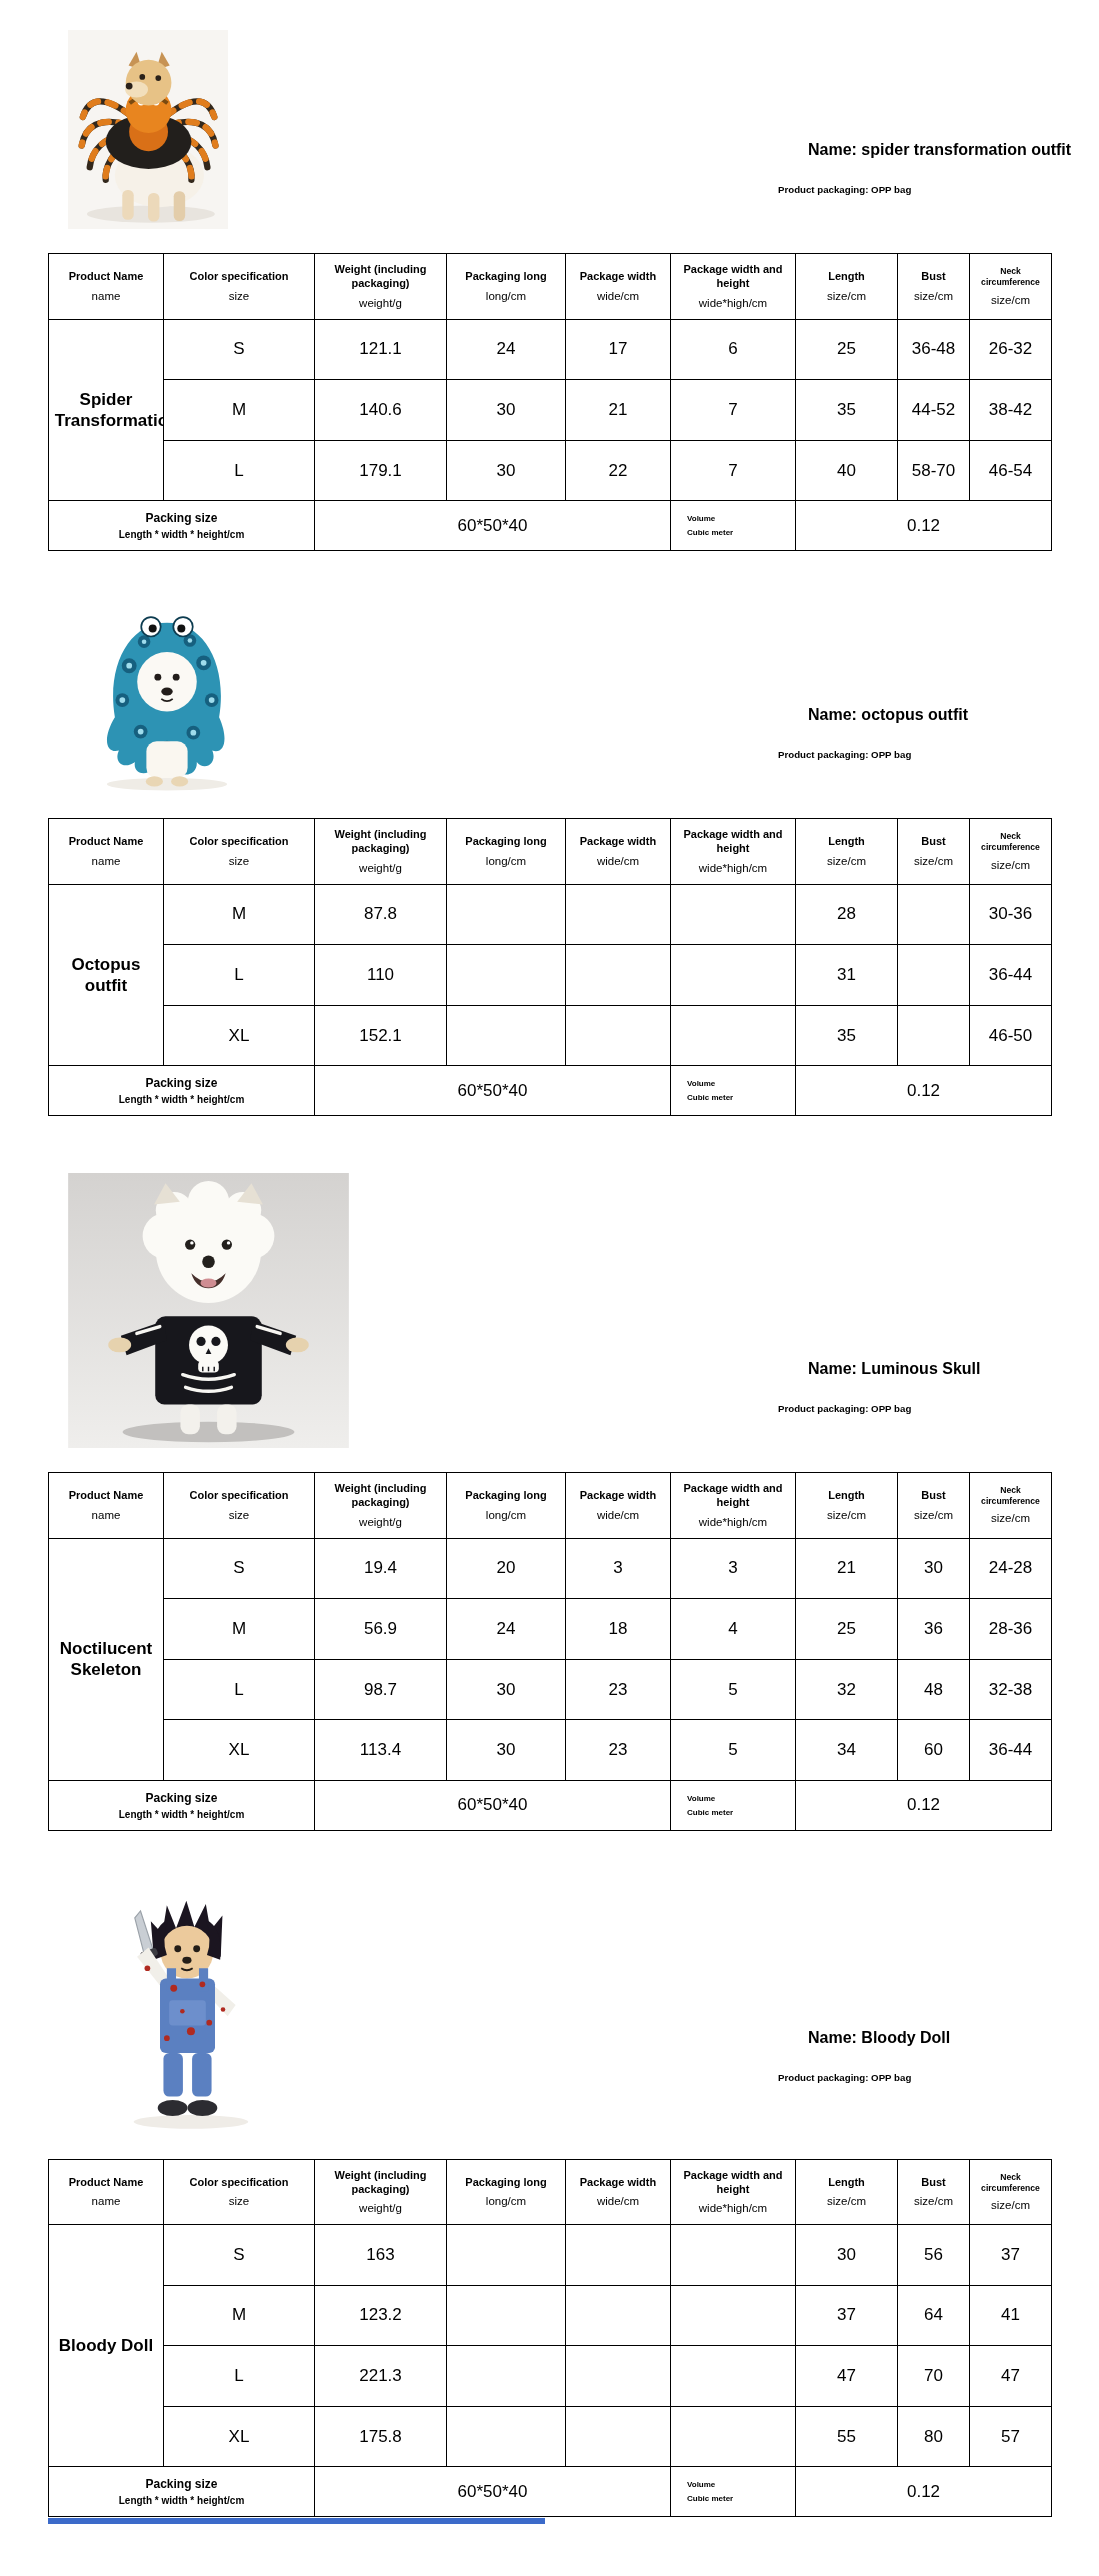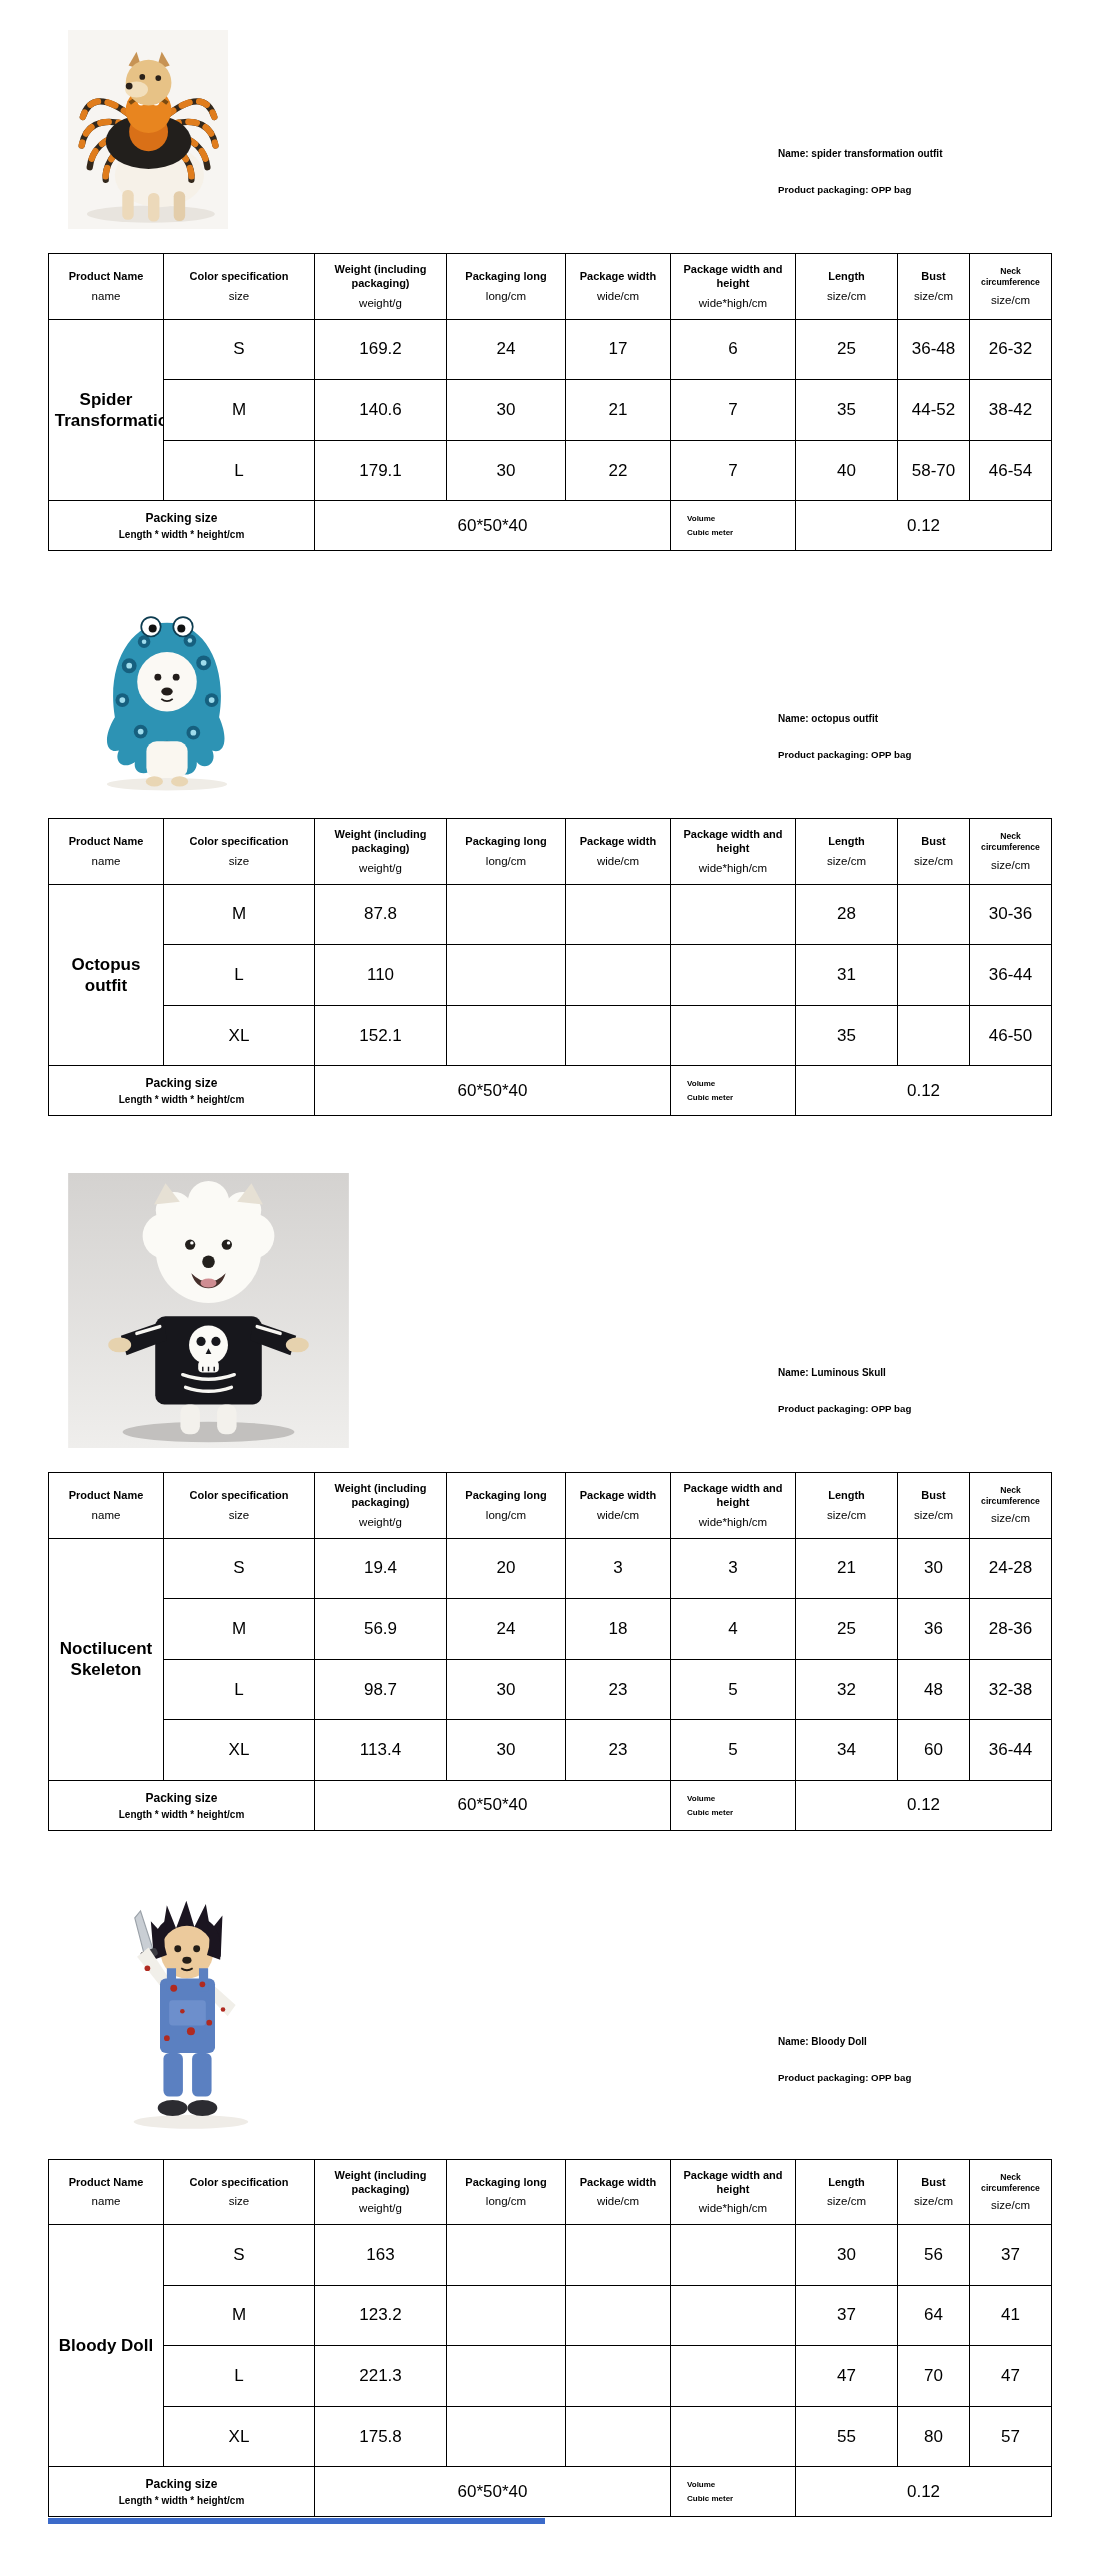--- a/index.html
+++ b/index.html
@@ -13,21 +13,21 @@
   .sec3{margin-top:57px;}
   .sec4{margin-top:57px;}
   .topblock{position:relative;}
   .photo{display:block;overflow:hidden;}
   .photo1{margin-left:19.5px;}
   .photo2{margin-left:41px;}
   .photo3{margin-left:19.5px;}
   .photo4{margin-left:57px;}
   .caption{position:absolute;left:730px;bottom:34px;}
   .sec4 .caption{bottom:52px;}
-  .cap-name{font-size:10px;font-weight:bold;white-space:nowrap;}
+  .cap-name{font-size:16px;font-weight:bold;white-space:nowrap;margin-left:30px;}
   .cap-pack{font-size:9.7px;font-weight:bold;margin-top:25px;white-space:nowrap;}
 
   table.spec{border-collapse:collapse;table-layout:fixed;width:1003px;margin-top:24px;}
   .spec th,.spec td{border:0.6px solid #000;text-align:center;vertical-align:middle;padding:2.3px;overflow:hidden;}
   .spec thead th{height:60px;font-weight:normal;}
   .h1{display:block;font-weight:bold;font-size:11px;line-height:1.25;}
   .h2{display:block;font-size:11.5px;margin-top:5.7px;line-height:1.1;}
   th.neck .h1{font-size:8.6px;text-align:center;}
   .spec tbody td{height:55px;font-size:17px;}
   td.sz{font-size:20.6px;}
@@ -147,21 +147,21 @@
           <th class="neck">
               <span class="h1">Neck circumference</span>
               <span class="h2">size/cm</span>
             </th>
         </tr>
       </thead>
       <tbody>
         <tr>
           <td class="pname" rowspan="3">Spider Transformation</td>
           <td class="sz">S</td>
-          <td>169.2</td>
+          <td>121.1</td>
           <td>24</td>
           <td>17</td>
           <td>6</td>
           <td>25</td>
           <td>36-48</td>
           <td>26-32</td>
         </tr>
         <tr>
           <td class="sz">M</td>
           <td>140.6</td>

